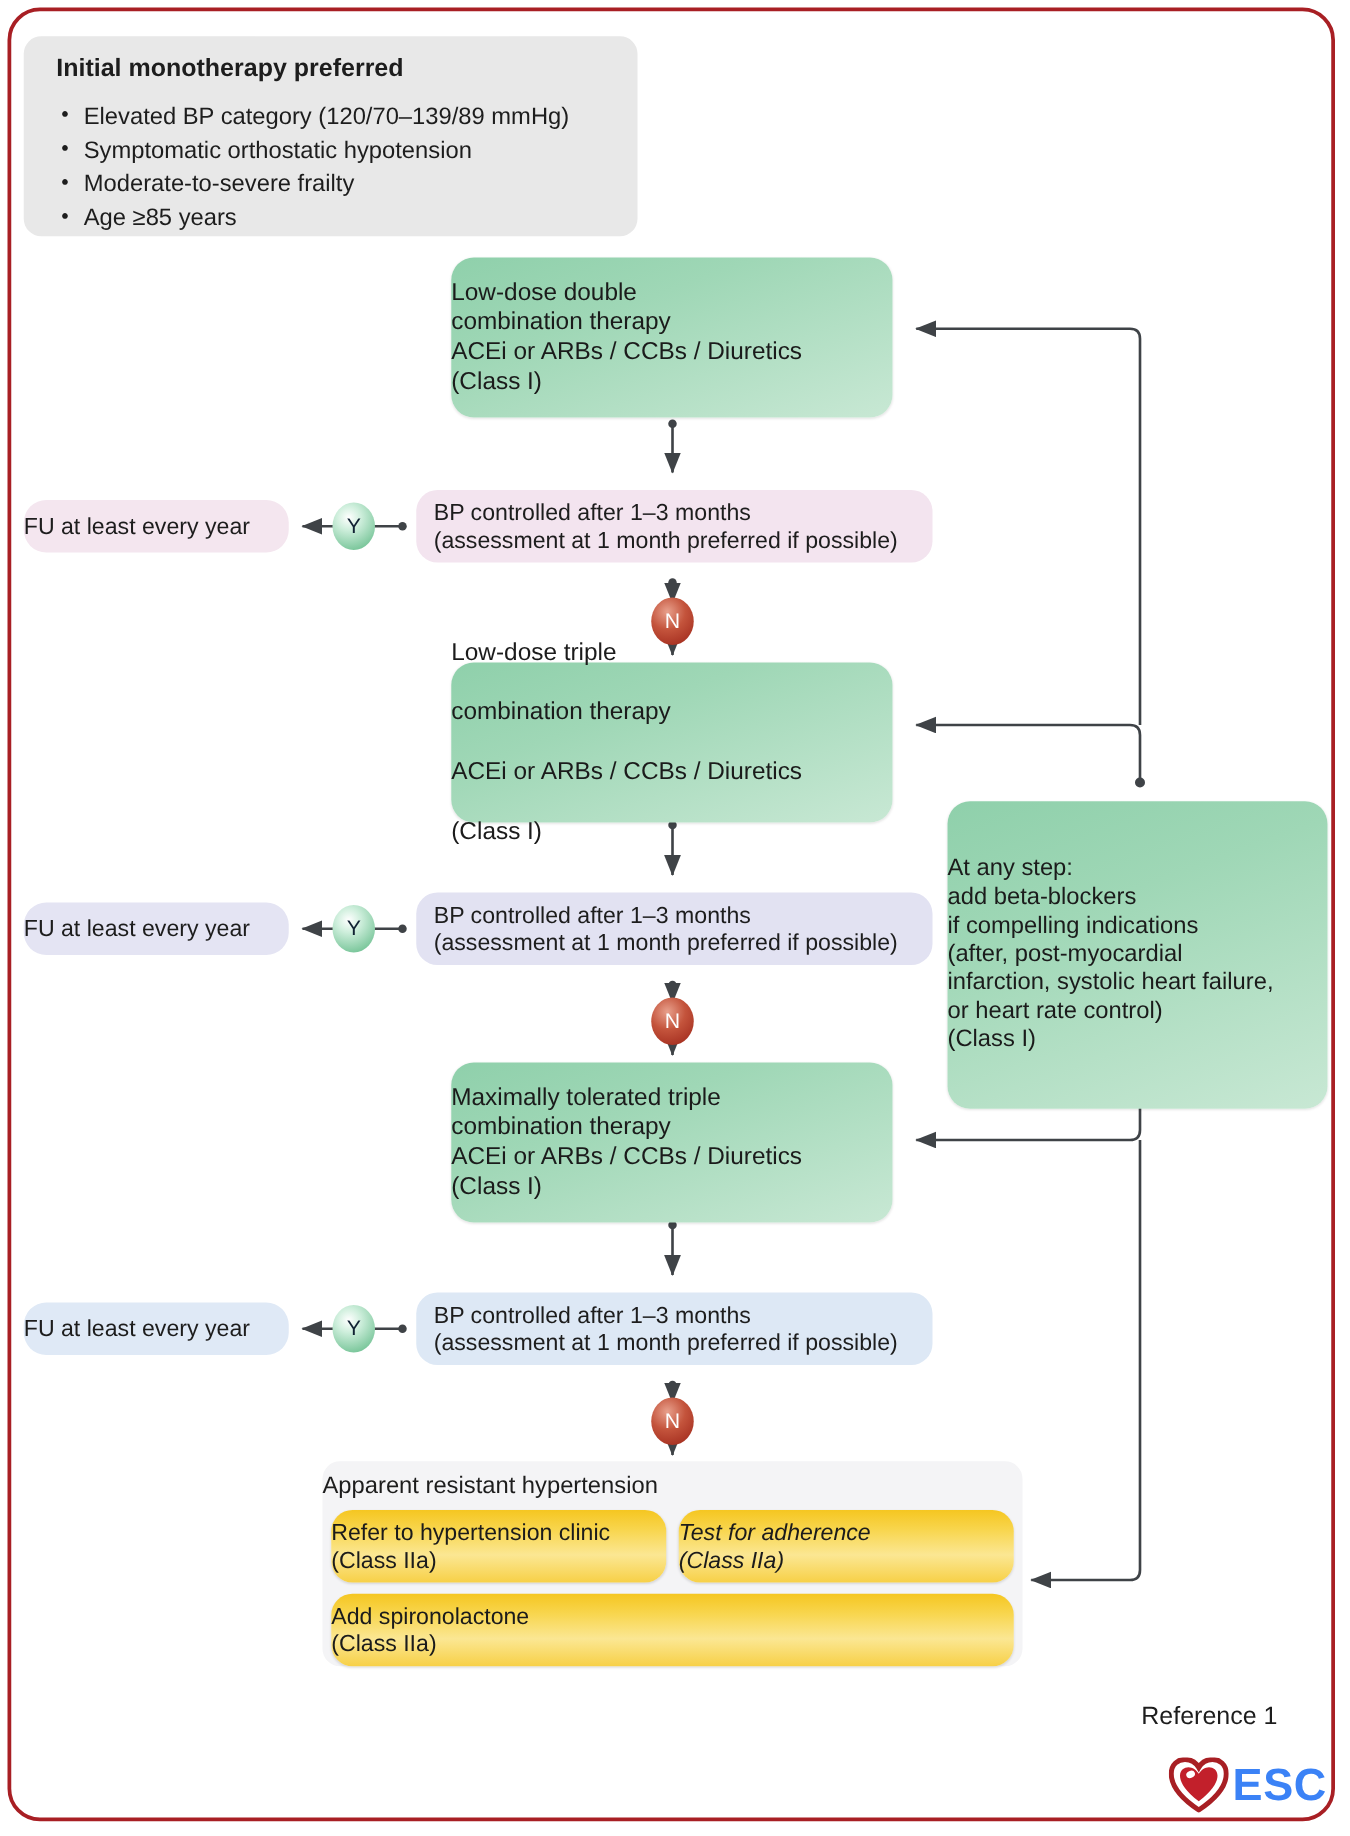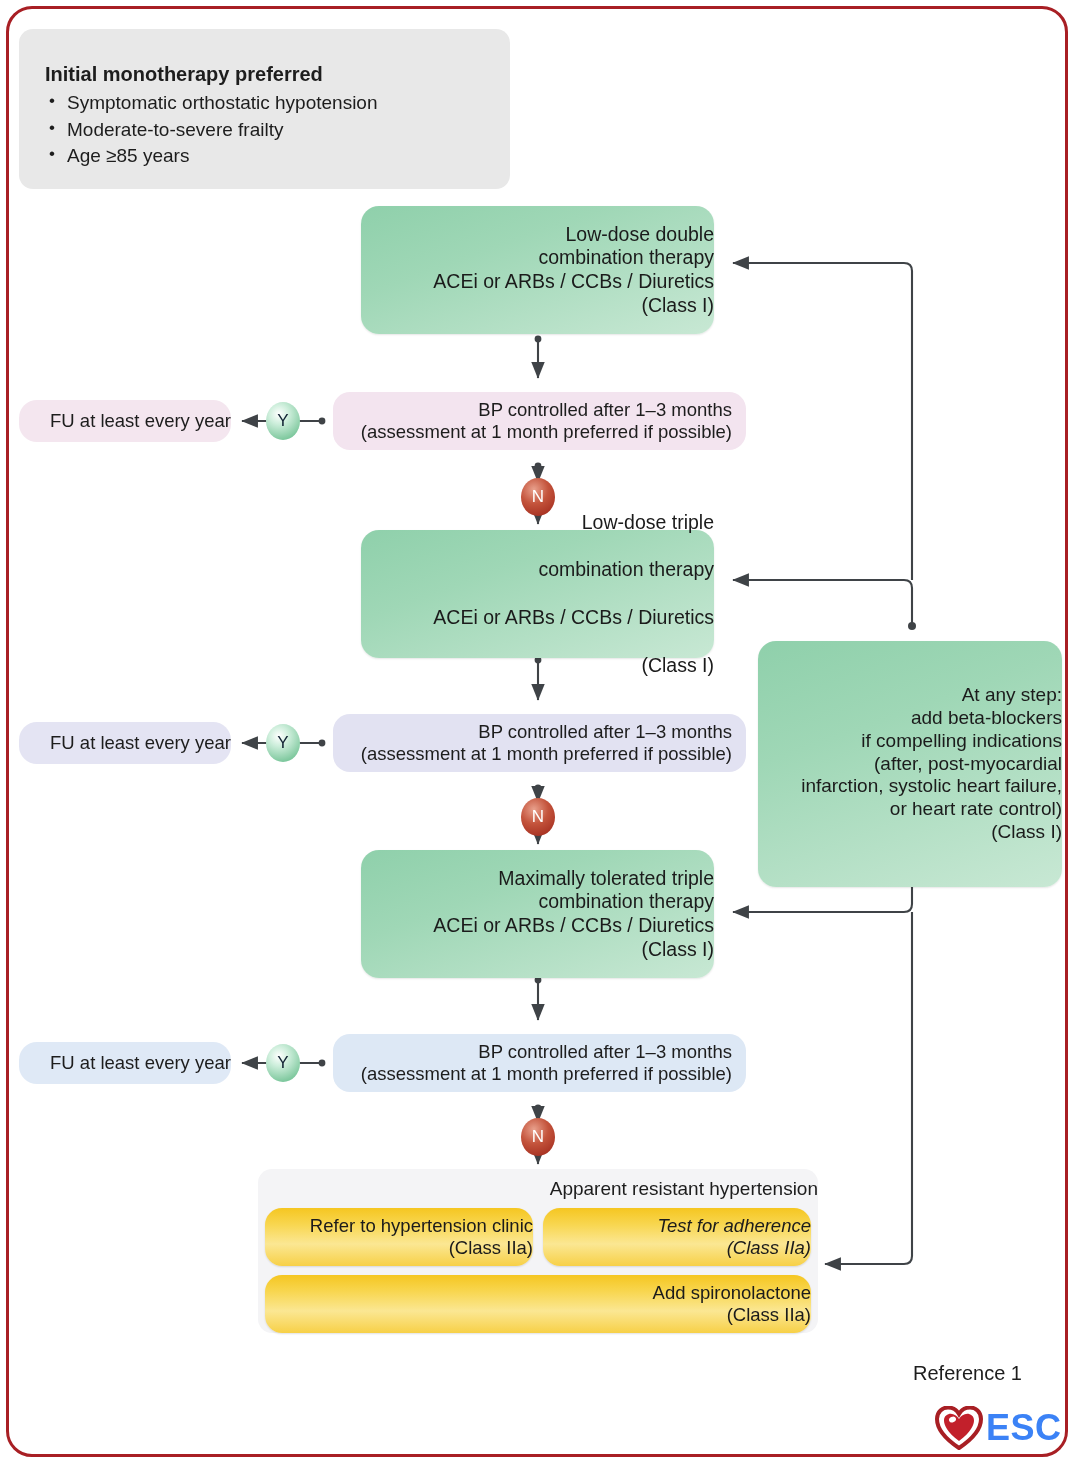--- a/index.html
+++ b/index.html
@@ -12,21 +12,21 @@
          border:3px solid #a81f24;border-radius:26px;box-sizing:border-box;
          pointer-events:none;z-index:1;}
   
   #frame-notch{position:absolute;left:905px;top:1412px;width:120px;height:34px;
                background:#ffffff;z-index:2;}
 
   .lyr{position:absolute;z-index:5;}
 
   
   .node{position:absolute;box-sizing:border-box;display:flex;
-        flex-direction:column;align-items:flex-end;justify-content:center;
+        flex-direction:column;align-items:flex-start;justify-content:center;
         text-align:center;border-radius:16px;z-index:5;}
   .node .ln{display:block;line-height:1.21;white-space:nowrap;}
 
   
   .green{background:linear-gradient(160deg,#8fd0ab 0%,#9fd7b6 35%,#c8e8d4 100%);
          border-radius:18px;font-size:19.5px;color:#1b1b1b;
          box-shadow:0 1px 2px rgba(0,0,0,.10);}
   .green.big{font-size:19px;}
 
   
@@ -122,23 +122,24 @@
     <circle cx="912" cy="626" r="4" fill="#3f4347" stroke="none"></circle>
     <path d="M912,626 L912,588 Q912,580 904,580 L733,580" marker-end="url(#ah)"></path>
     <path d="M912,580 L912,271 Q912,263 904,263 L733,263" marker-end="url(#ah)"></path>
 
     <circle cx="912" cy="849" r="4" fill="#3f4347" stroke="none"></circle>
     <path d="M912,849 L912,904 Q912,912 904,912 L733,912" marker-end="url(#ah)"></path>
     <path d="M912,912 L912,1256 Q912,1264 904,1264 L825,1264" marker-end="url(#ah)"></path>
   </g>
 </svg>
 
-<div id="info" class="node greybox" style="align-items:flex-start;justify-content:center;text-align:left;">
+<div id="info" class="node greybox" style="align-items:flex-start;justify-content:space-between;text-align:left;">
   <div class="hd">Initial monotherapy preferred</div>
   <ul>
+    <li>Elevated BP category (120/70–139/89 mmHg)</li>
     <li>Symptomatic orthostatic hypotension</li>
     <li>Moderate-to-severe frailty</li>
     <li>Age ≥85 years</li>
   </ul>
 </div>
 
 <div class="node green" style="left:361px;top:206px;width:353px;height:128px;">
   <span class="ln">Low-dose double</span>
   <span class="ln">combination  therapy</span>
   <span class="ln">ACEi or ARBs / CCBs / Diuretics</span>

